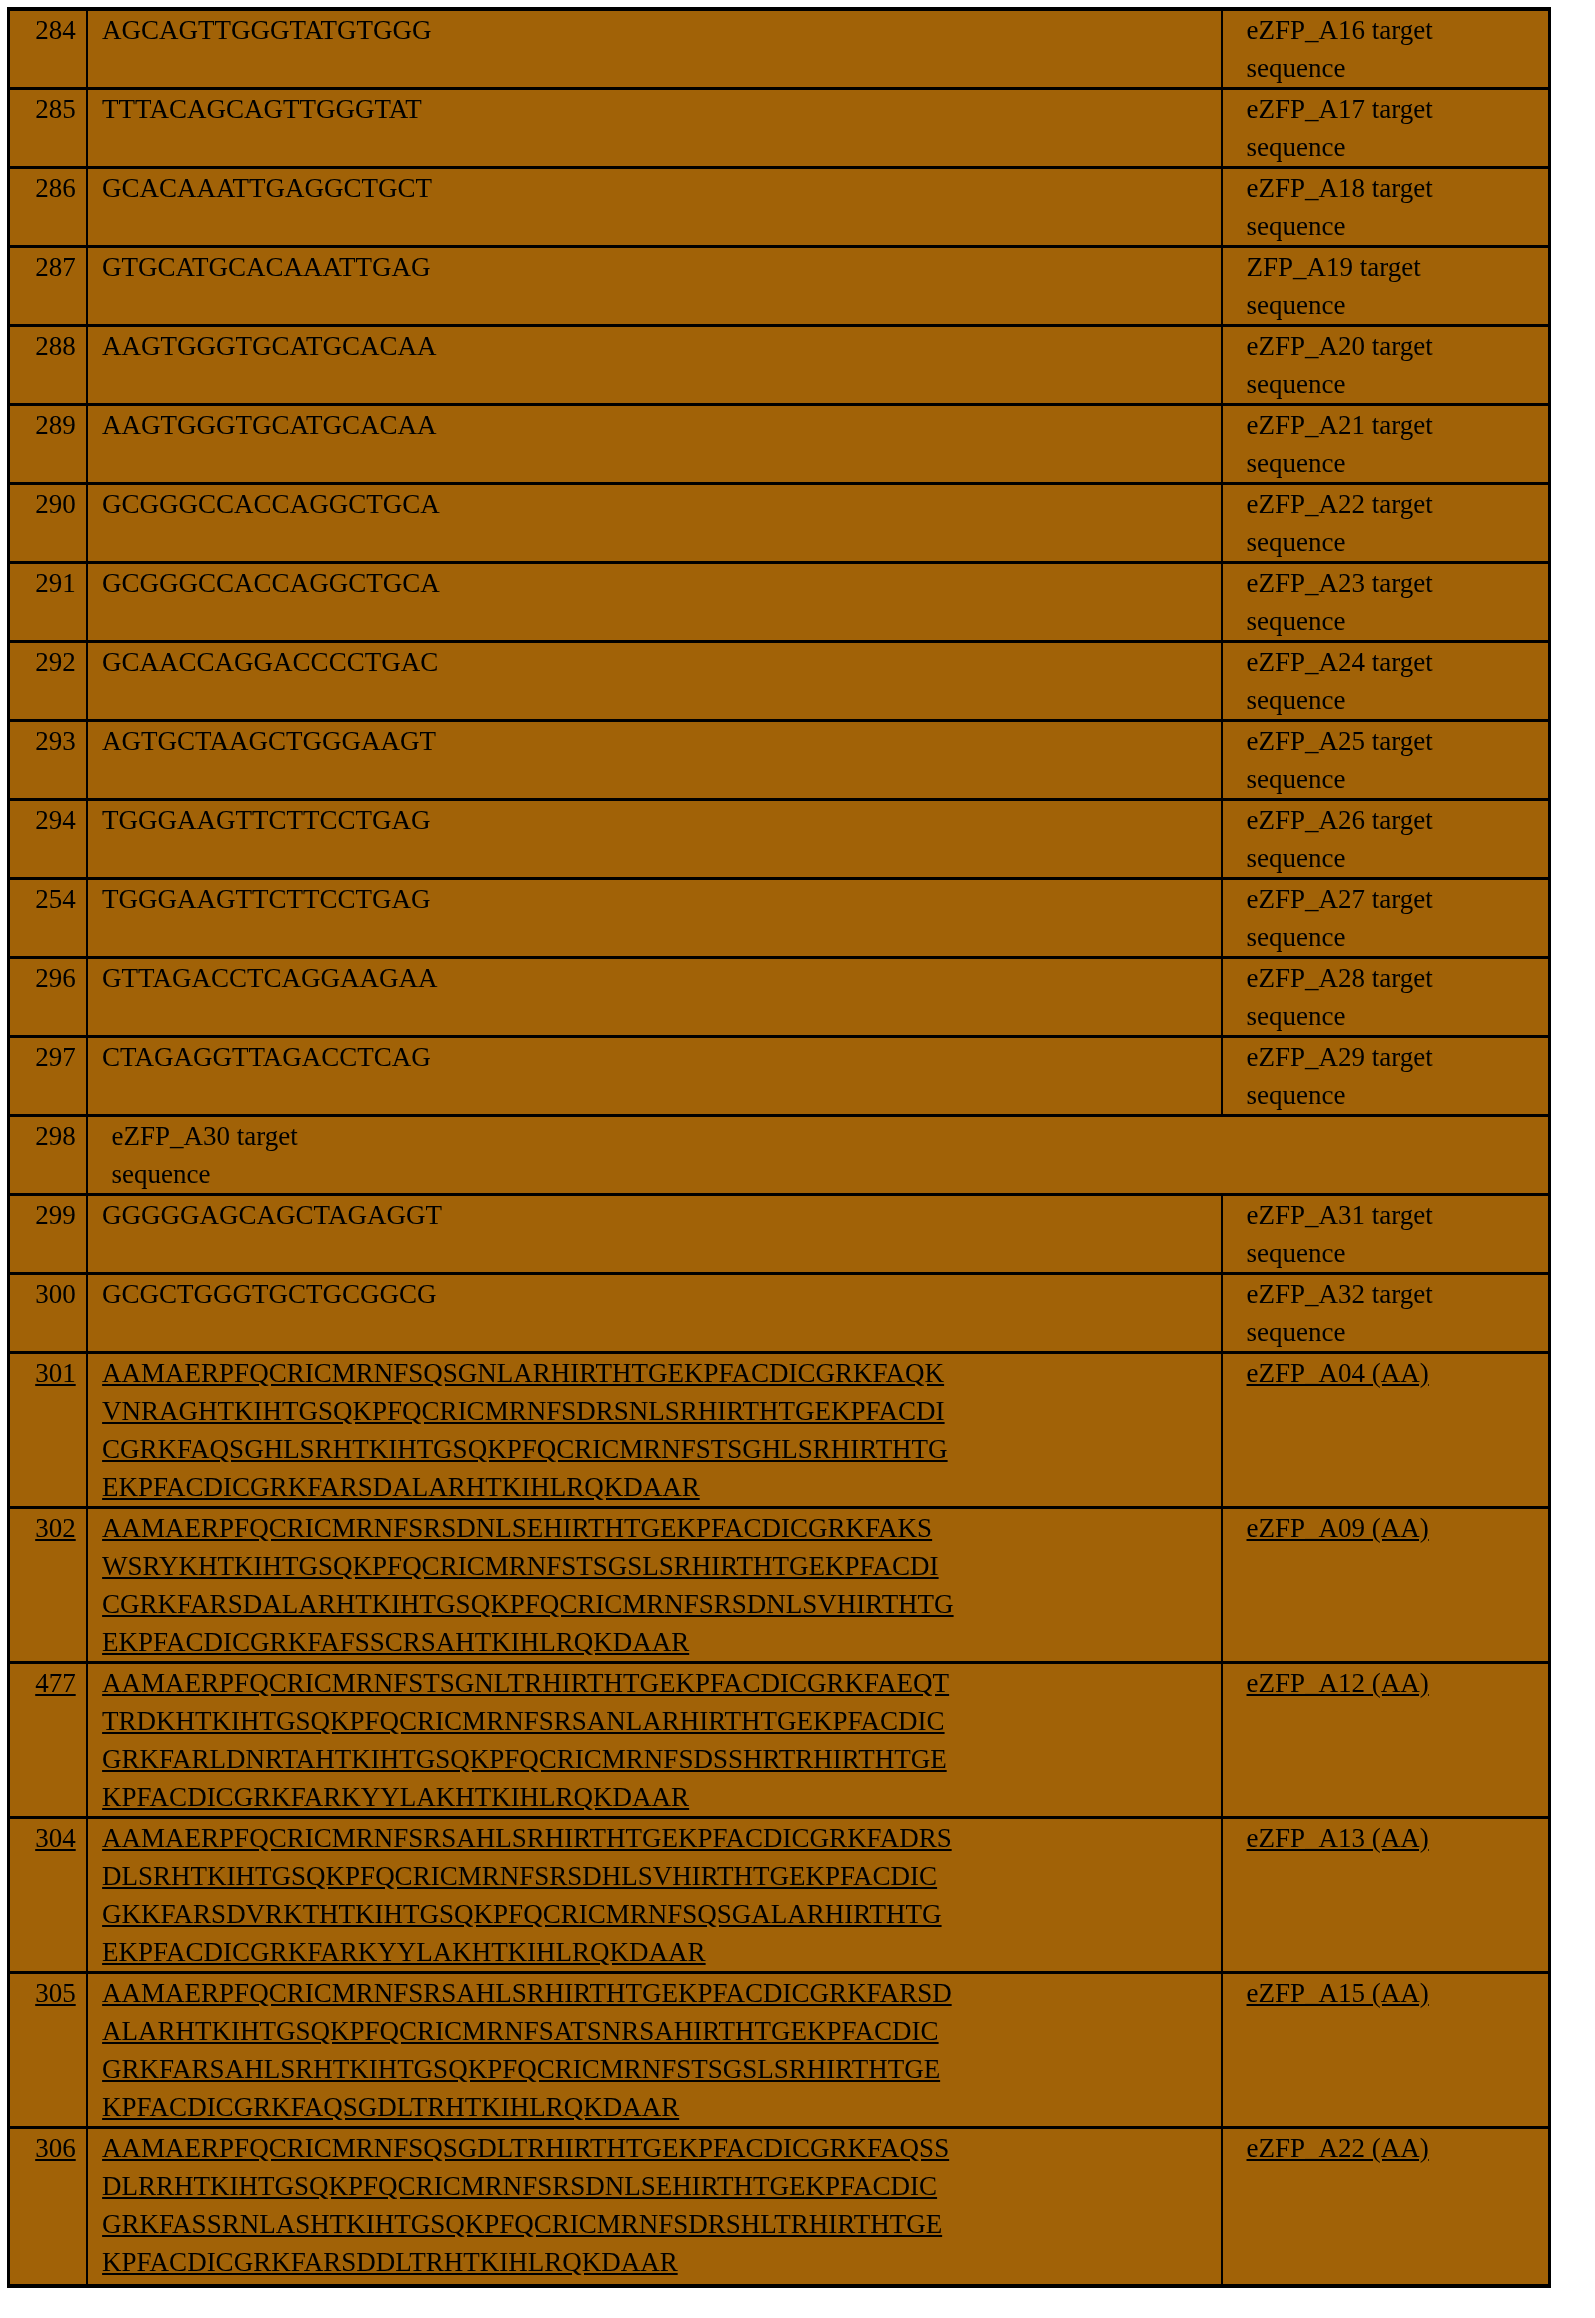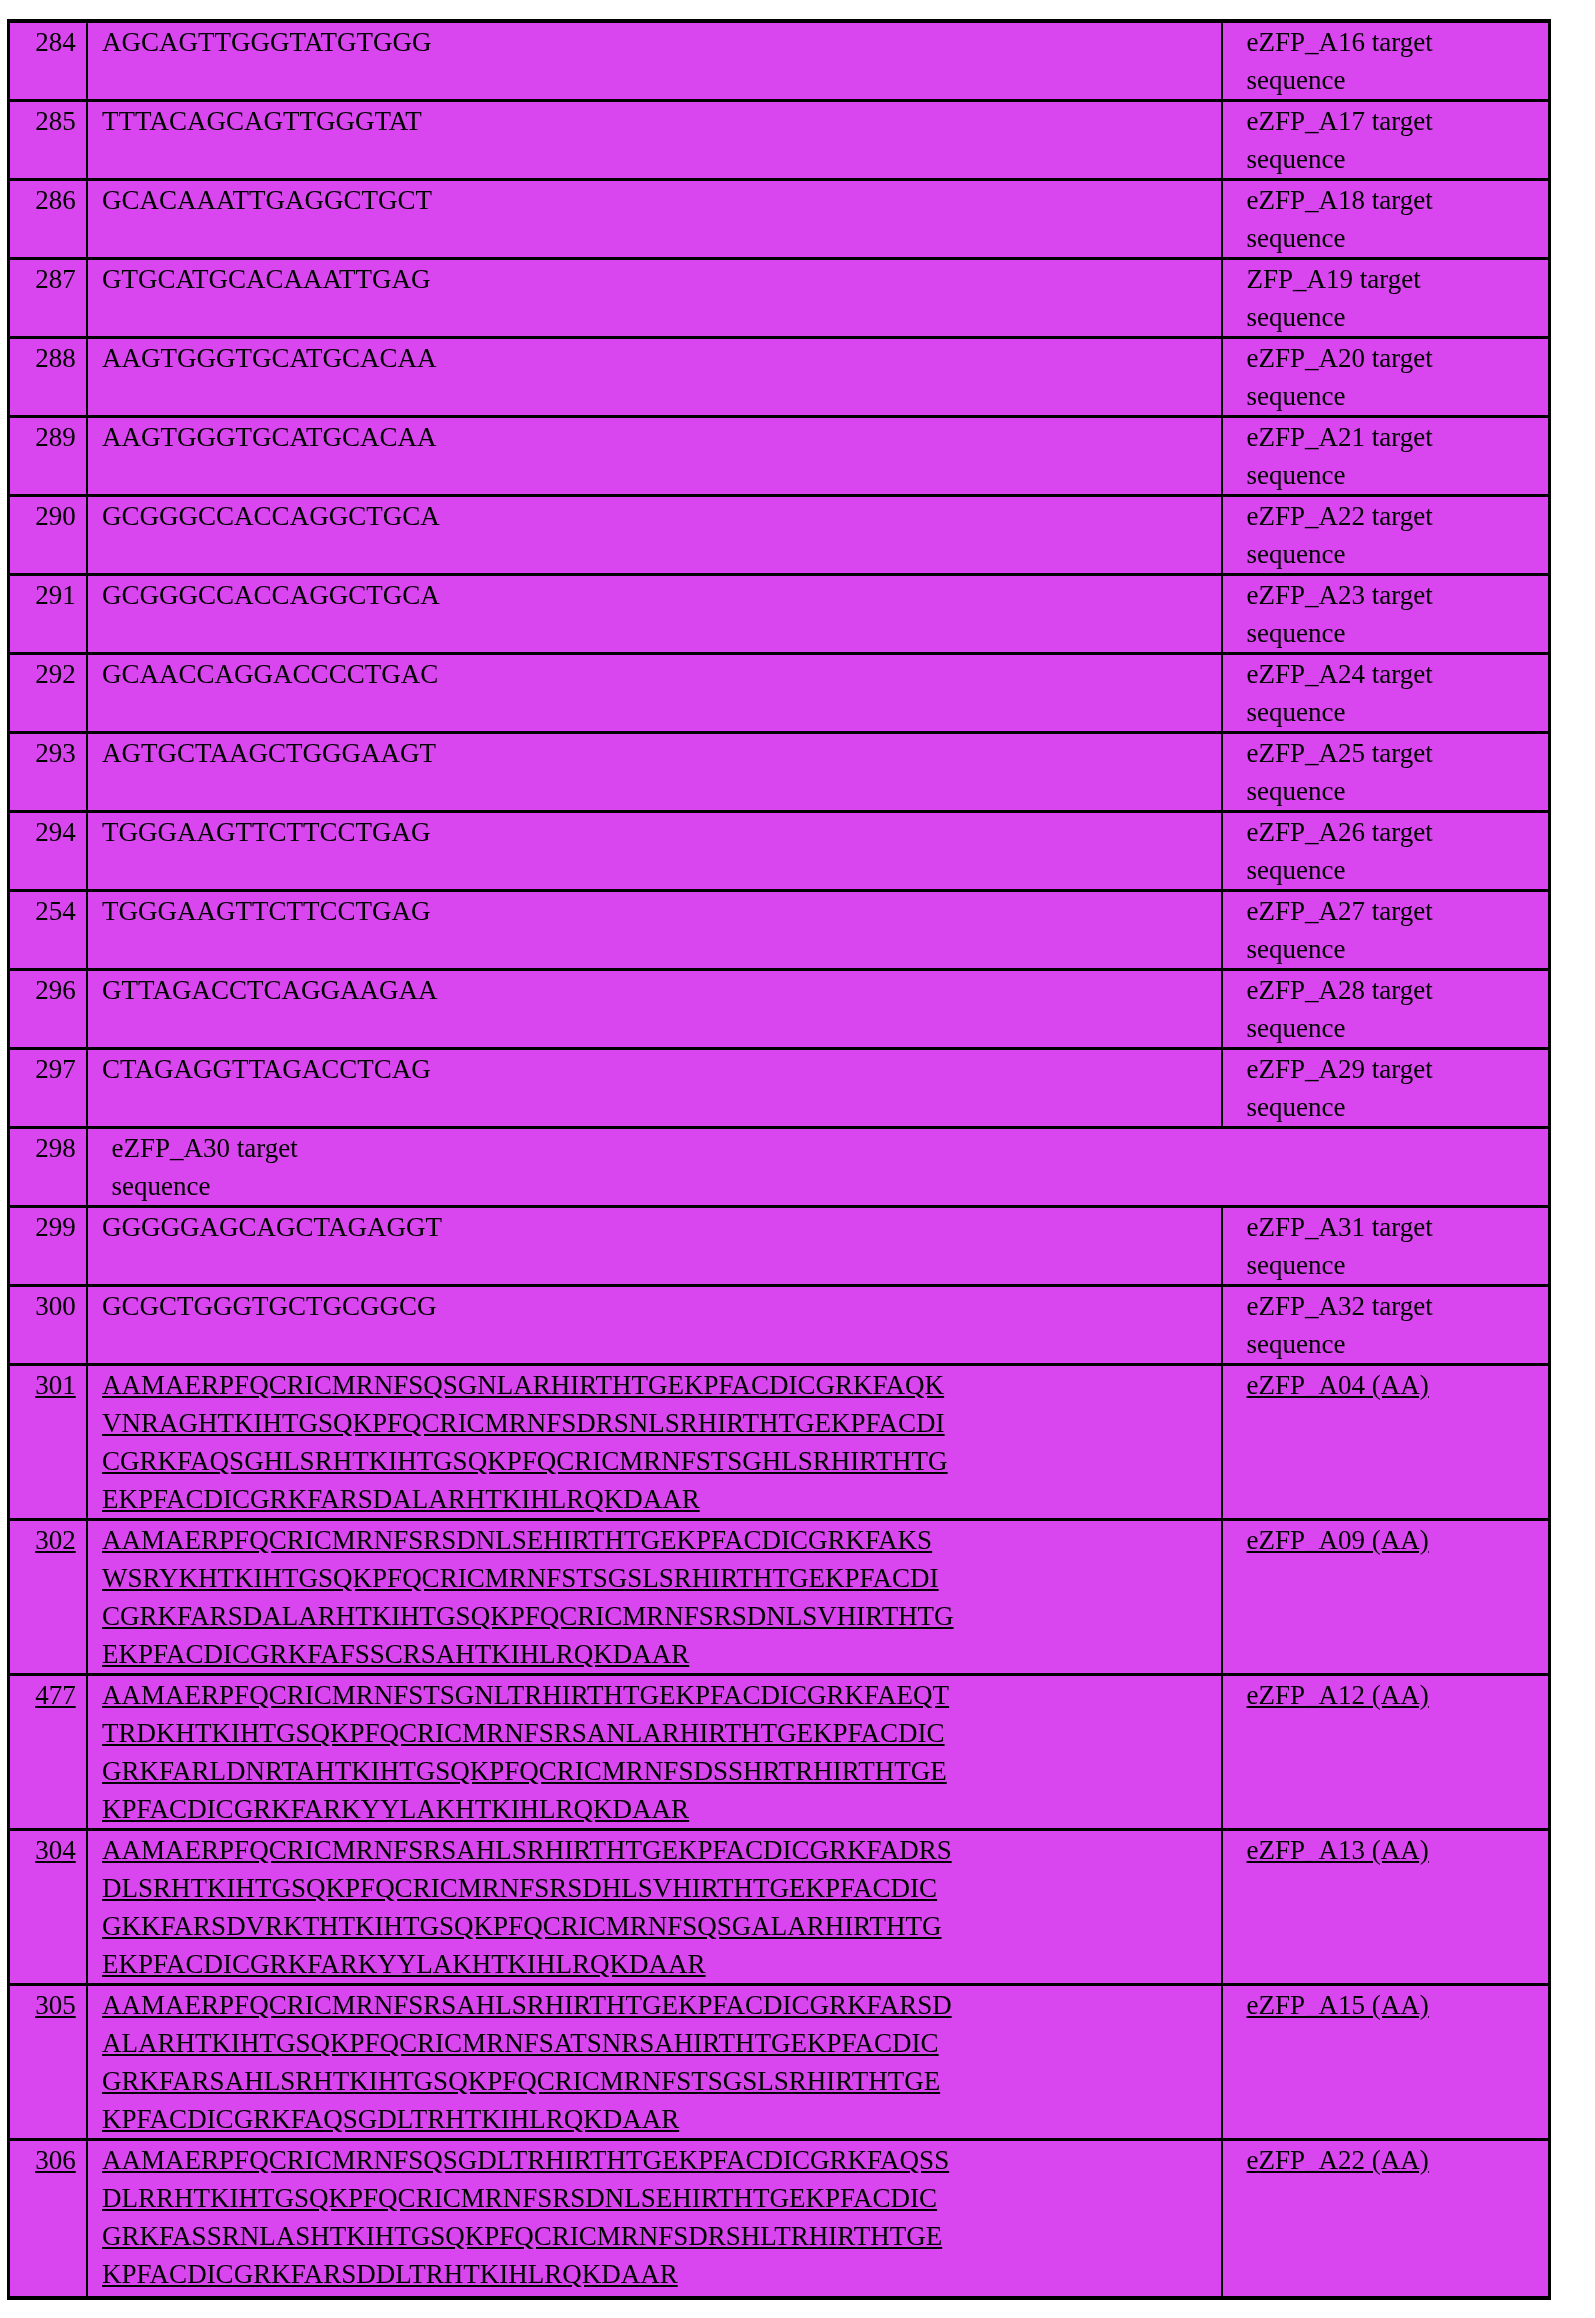--- a/index.html
+++ b/index.html
@@ -11,26 +11,26 @@
   .page {
     position: relative;
     width: 1596px;
     height: 2319px;
     background: #ffffff;
     overflow: hidden;
   }
   .seq-table {
     position: absolute;
     left: 6.5px;
-    top: 19px;
+    top: 7px;
     width: 1544px;
     border: 3.3px solid #000;
     border-top-width: 4.1px;
     border-bottom-width: 4.9px;
-    background: #d946ef;
+    background: #a16207;
   }
   .row {
     display: grid;
     grid-template-columns: 78px 1135px 1fr;
     border-bottom: 3.3px solid #000;
   }
   .row:last-child { border-bottom: none; }
   .row.dna { min-height: 76px; }
   .row.aa  { min-height: 155px; text-decoration: underline; }
   .cell {

